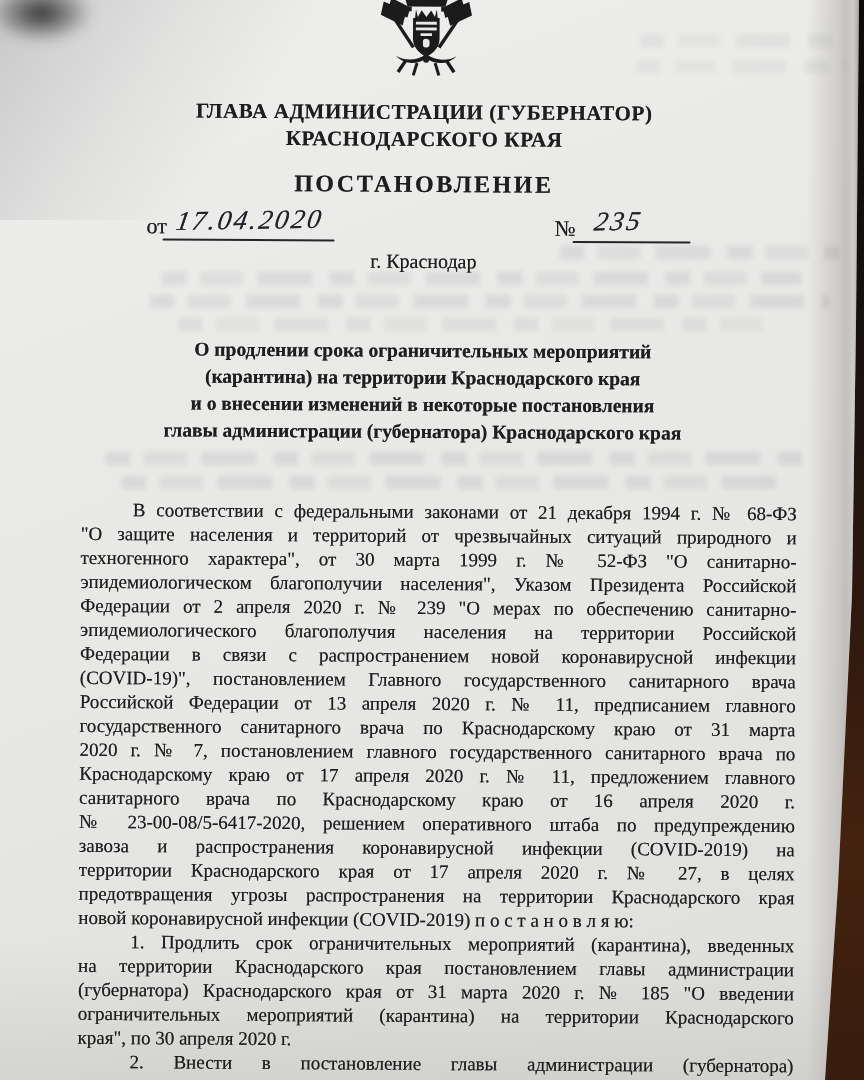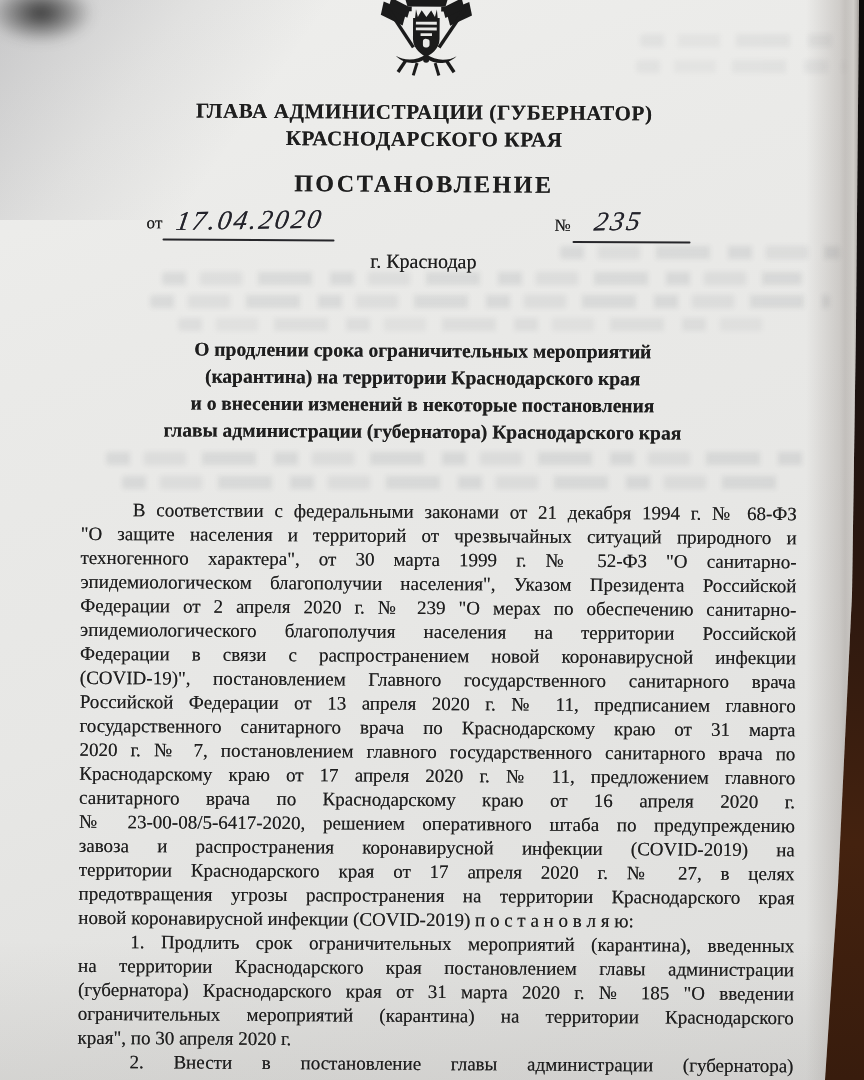--- a/index.html
+++ b/index.html
@@ -36,21 +36,21 @@
   
   #content{position:absolute;left:0;top:0;width:864px;height:1080px;
     transform:rotate(0.35deg);transform-origin:430px 0;
     color:var(--ink,#1e1e1e);}
   .ctr{position:absolute;left:60px;width:730px;text-align:center;}
   .org{font-weight:bold;font-size:21px;letter-spacing:0.6px;}
   .doctype{font-weight:bold;font-size:24px;letter-spacing:2.5px;}
   .city{font-size:20px;}
   .soft{text-shadow:0 0 0.6px rgba(30,30,30,0.75);}
 
-  .lbl{position:absolute;font-size:17px;}
+  .lbl{position:absolute;font-size:22px;}
   .hand{position:absolute;font-size:27px;font-style:italic;letter-spacing:2.5px;
     color:var(--hand-ink,#23232b);transform:skewX(-10deg) rotate(-1.2deg);
     text-shadow:0 0 0.5px rgba(35,35,43,0.8);}
   .uline{position:absolute;height:2px;background:#26262a;border-radius:1px;}
 
   #title-block{position:absolute;left:60px;top:337px;width:730px;text-align:center;}
   .tline{height:27px;line-height:27px;font-weight:bold;font-size:19.5px;}
 
   #body-block{position:absolute;left:84px;top:500px;width:716px;font-size:19px;}
   .bline{height:24px;line-height:24px;text-align:justify;text-align-last:justify;

